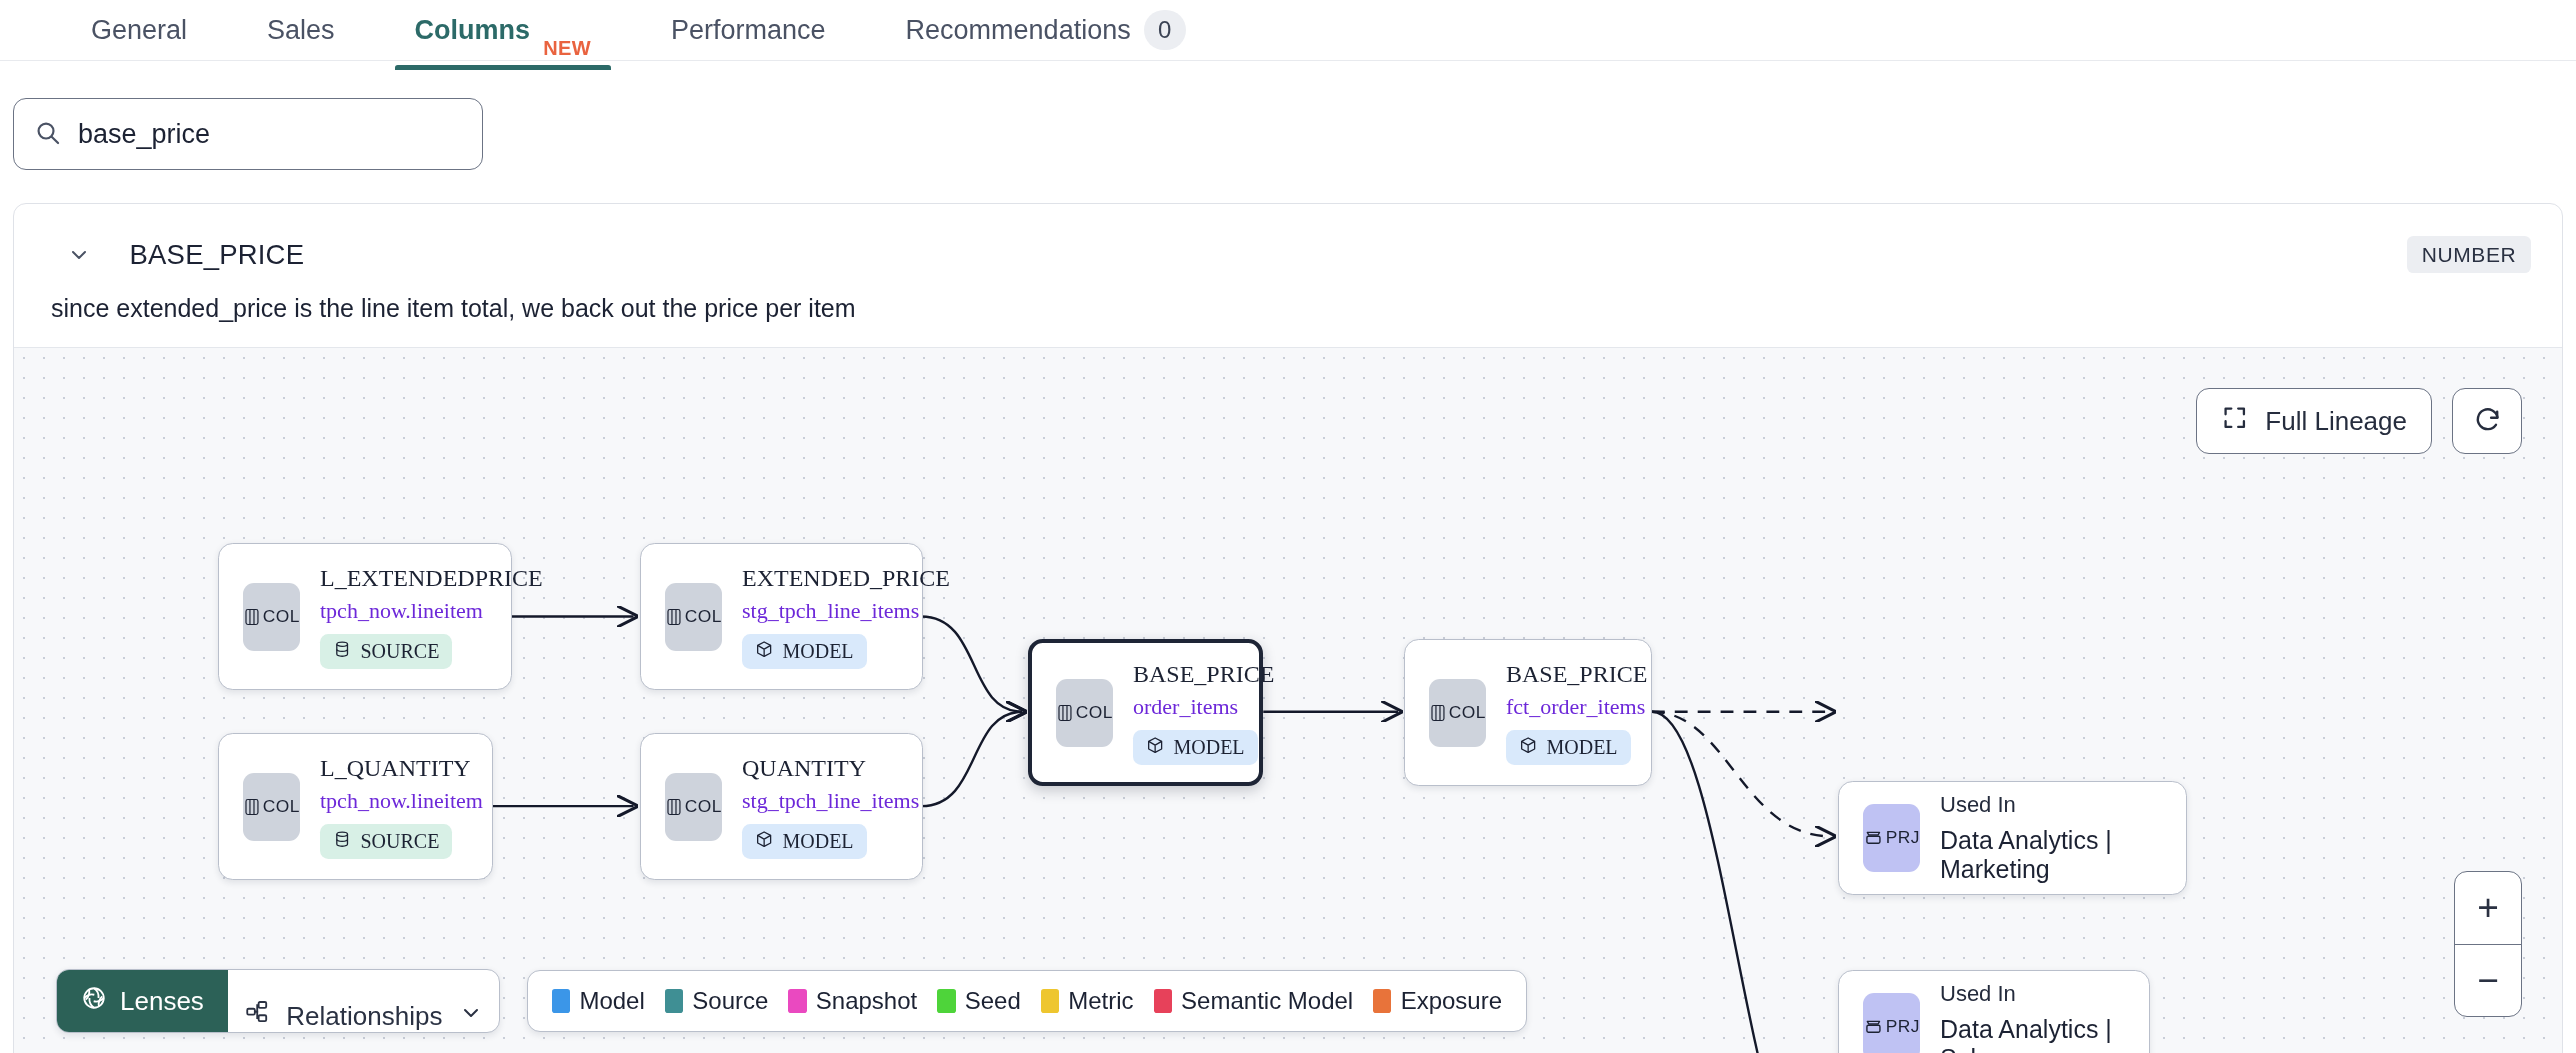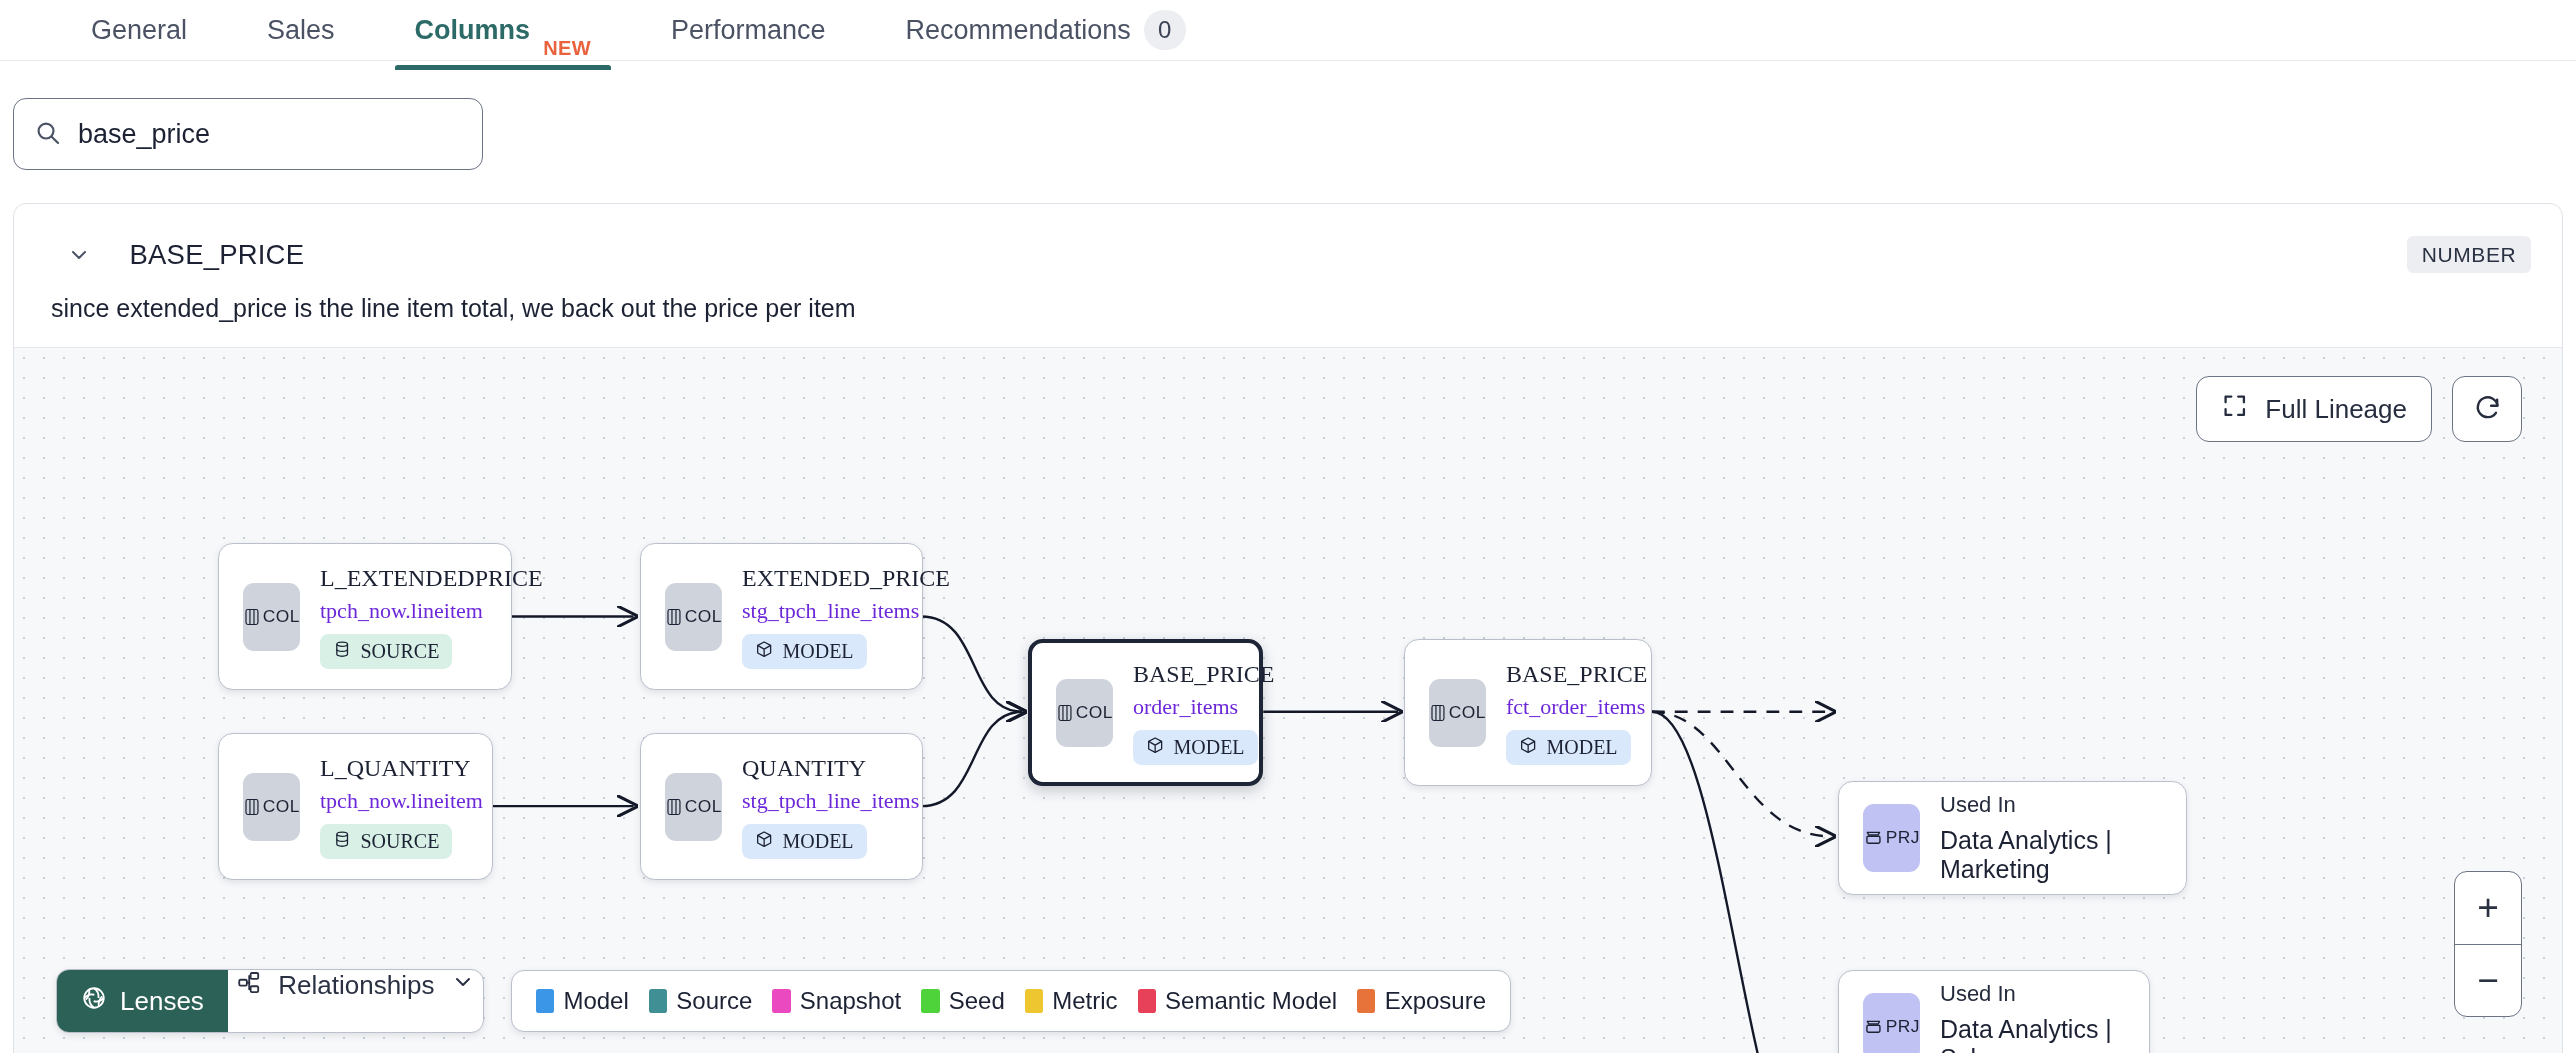--- a/index.html
+++ b/index.html
@@ -135,21 +135,21 @@
     padding: 5.5px 13px; border-radius: 8.3px;
     font-size: 20px; color: #1c2233; width: fit-content; margin-top: 3.7px;
   }
   .mtag.model  { background: #d9e9fb; }
   .mtag.source { background: #d8f0e6; }
   .prj-body { margin-left: 20px; display: flex; flex-direction: column; gap: 8.3px; justify-content: flex-end; }
   .prj-used { font-size: 22px; color: #242b3c; }
   .prj-name { font-size: 25px; color: #1c2233; }
 
   
-  .ctl-topright { position: absolute; top: 28px; right: 40px; display: flex; gap: 20px; }
+  .ctl-topright { position: absolute; top: 40px; right: 40px; display: flex; gap: 20px; }
   .btn-lineage {
     height: 66px; padding: 0 24px;
     display: flex; align-items: center; gap: 16.5px;
     background: #fff; border: 1.8px solid #6b7384; border-radius: 13px;
     font-size: 26px; color: #262d3e; cursor: pointer; white-space: nowrap;
   }
   .btn-refresh {
     width: 70px; height: 66px;
     display: flex; align-items: center; justify-content: center;
     background: #fff; border: 1.8px solid #6b7384; border-radius: 13px; cursor: pointer;
@@ -175,22 +175,22 @@
     display: flex; border: 1.8px solid #b9bfcb; border-radius: 13px;
     overflow: hidden; background: #fff;
     box-shadow: 0 2.8px 6.4px rgba(30,38,55,.10);
   }
   .seg-lenses {
     background: #2c6157; color: #fff;
     display: flex; align-items: center; gap: 13px;
     padding: 0 24px; height: 62px; font-size: 26px; cursor: pointer;
   }
   .seg-rel {
-    display: flex; align-items: flex-start; gap: 16.5px;
-    padding: 0 8px; height: 62px; font-size: 26px; color: #2a3142; cursor: pointer;
+    display: flex; align-items: flex-end; gap: 16.5px;
+    padding: 0 16px; height: 62px; font-size: 26px; color: #2a3142; cursor: pointer;
   }
   .legend {
     display: flex; align-items: center; gap: 20px;
     height: 62px; padding: 0 24px;
     border: 1.8px solid #b9bfcb; border-radius: 13px; background: #fff;
     box-shadow: 0 2.8px 6.4px rgba(30,38,55,.10);
   }
   .leg-item { display: flex; align-items: center; gap: 9.2px; font-size: 24px; color: #1c2233; white-space: nowrap; }
   .leg-swatch { width: 18.3px; height: 24px; border-radius: 2.8px; flex: 0 0 auto; }
 </style>

